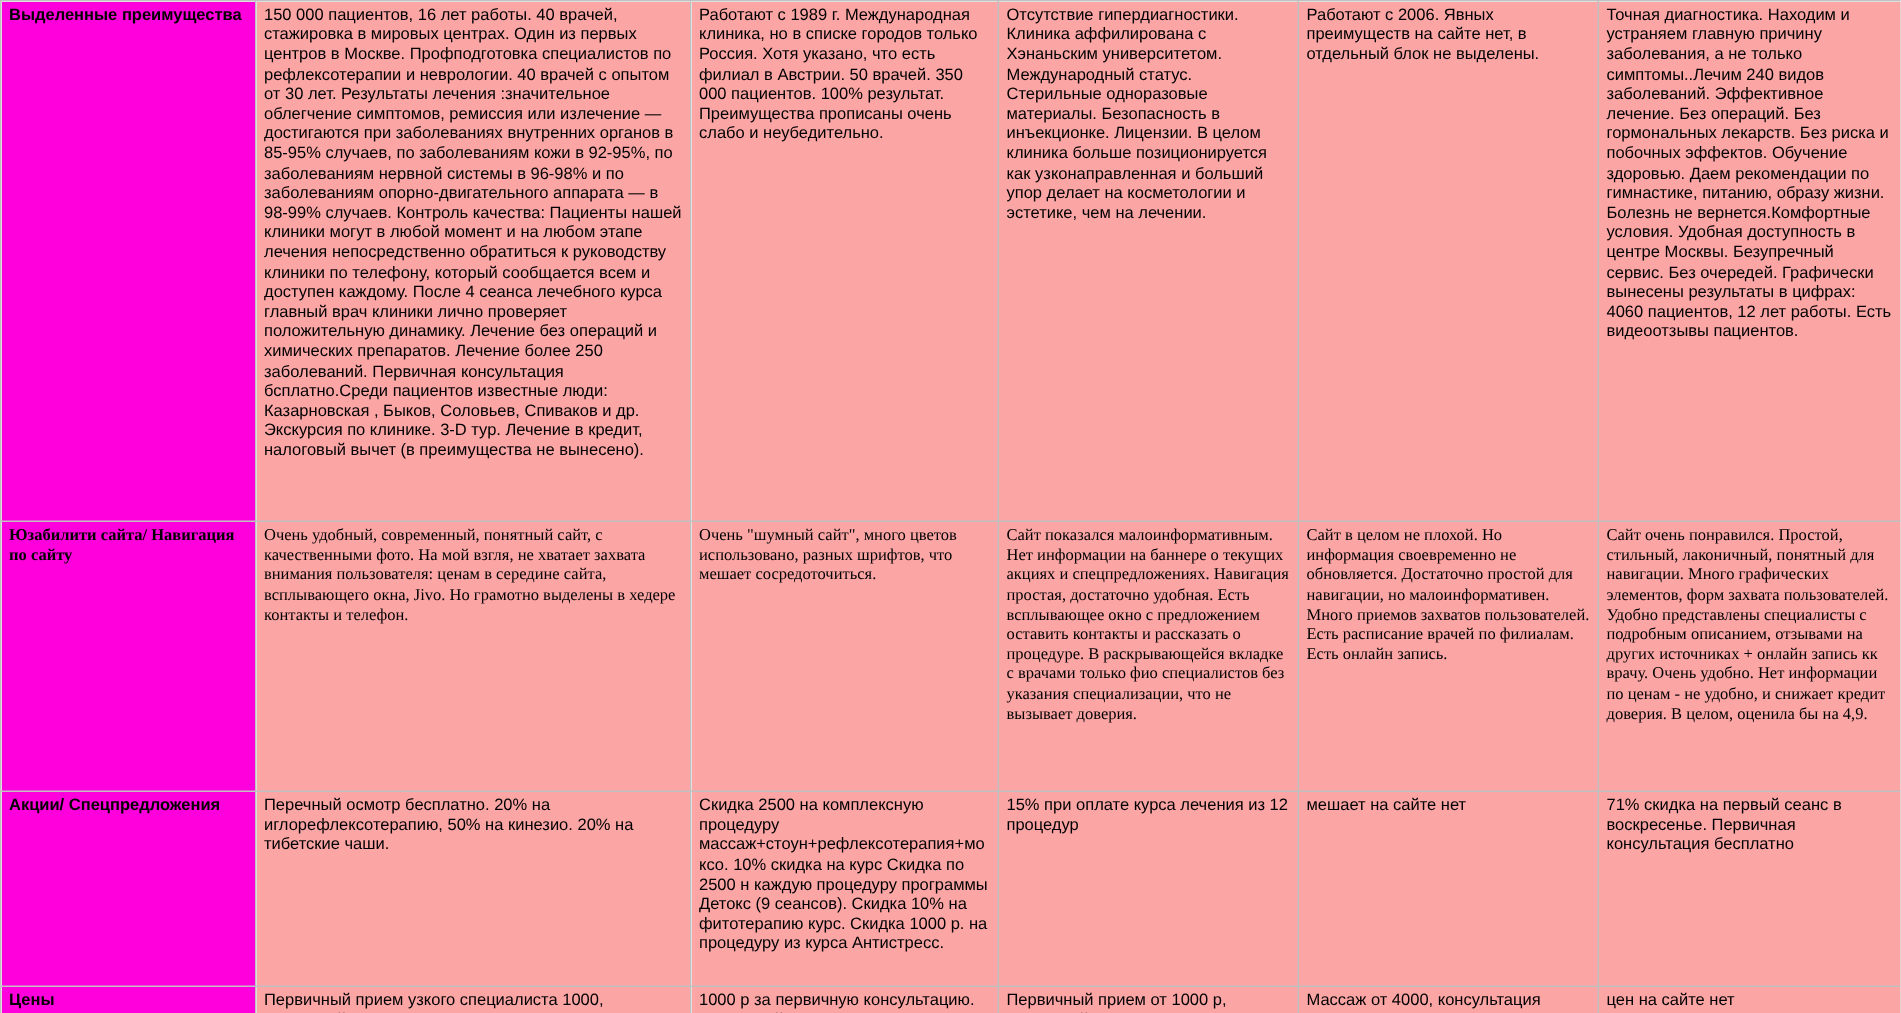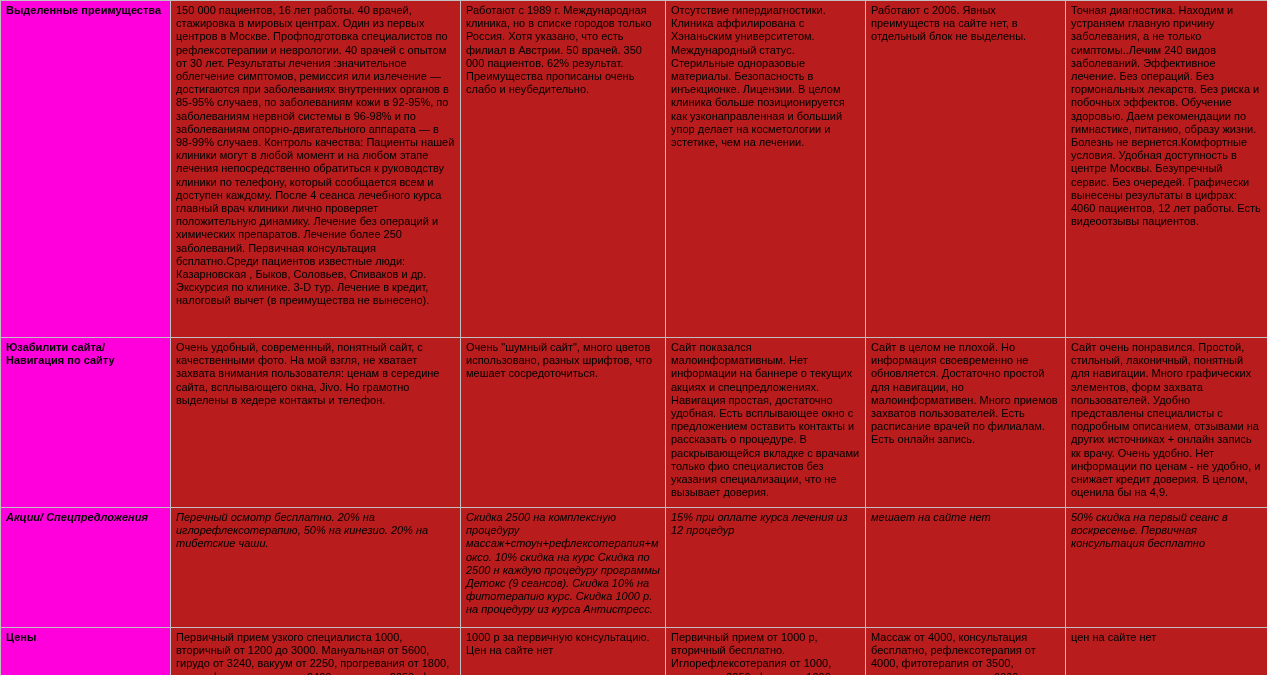--- a/index.html
+++ b/index.html
@@ -14,82 +14,82 @@
     width: 1267px;
   }
   table.sheet {
     border-collapse: collapse;
     table-layout: fixed;
     width: 1267px;
   }
   table.sheet td {
     vertical-align: top;
     border: 1px solid #c0c0c0;
-    padding: 3px 4px 3px 5px;
+    padding: 3px 4px 13px 5px;
     line-height: 13.2px;
     overflow: hidden;
     word-wrap: break-word;
   }
   td.rowhead {
     background: #ff00dd;
     font-weight: bold;
     color: #000000;
     font-size: 11px;
     line-height: 13.2px;
   }
   td.cell {
-    background: #b91c1c;
+    background: #fca5a5;
   }
   col.c0 { width: 170px; }
   col.c1 { width: 290px; }
   col.c2 { width: 205px; }
   col.c3 { width: 200px; }
   col.c4 { width: 200px; }
   col.c5 { width: 202px; }
   tr.r0 td { height: 330px; }
-  tr.r1 td { height: 163px; }
-  tr.r2 td { height: 113px; font-style: italic; }
+  tr.r1 td { height: 163px; font-family: Liberation Serif, serif; }
+  tr.r2 td { height: 113px; }
   tr.r3 td { height: 66px; }
 </style>
 </head>
 <body>
 
 <table class="sheet">
   <colgroup>
     <col class="c0">
       <col class="c1">
       <col class="c2">
       <col class="c3">
       <col class="c4">
       <col class="c5">
   </colgroup>
   <tbody>
     <tr class="r0">
       <td class="rowhead">Выделенные преимущества</td>
       <td class="cell">150 000 пациентов, 16 лет работы. 40 врачей, стажировка в мировых центрах. Один из первых центров в Москве. Профподготовка специалистов по рефлексотерапии и неврологии. 40 врачей с опытом от 30 лет. Результаты лечения :значительное облегчение симптомов, ремиссия или излечение — достигаются при заболеваниях внутренних органов в 85-95% случаев, по заболеваниям кожи в 92-95%, по заболеваниям нервной системы в 96-98% и по заболеваниям опорно-двигательного аппарата — в 98-99% случаев. Контроль качества: Пациенты нашей клиники могут в любой момент и на любом этапе лечения непосредственно обратиться к руководству клиники по телефону, который сообщается всем и доступен каждому. После 4 сеанса лечебного курса главный врач клиники лично проверяет положительную динамику. Лечение без операций и химических препаратов. Лечение более 250 заболеваний. Первичная консультация бсплатно.Среди пациентов известные люди: Казарновская , Быков, Соловьев, Спиваков и др. Экскурсия по клинике. 3-D тур. Лечение в кредит, налоговый вычет (в преимущества не вынесено).</td>
-      <td class="cell">Работают с 1989 г. Международная клиника, но в списке городов только Россия. Хотя указано, что есть филиал в Австрии. 50 врачей. 350 000 пациентов. 62% результат. Преимущества прописаны очень слабо и неубедительно.</td>
+      <td class="cell">Работают с 1989 г. Международная клиника, но в списке городов только Россия. Хотя указано, что есть филиал в Австрии. 50 врачей. 350 000 пациентов. 100% результат. Преимущества прописаны очень слабо и неубедительно.</td>
       <td class="cell">Отсутствие гипердиагностики. Клиника аффилирована с Хэнаньским университетом. Международный статус. Стерильные одноразовые материалы. Безопасность в инъекционке. Лицензии. В целом клиника больше позиционируется как узконаправленная и больший упор делает на косметологии и эстетике, чем на лечении.</td>
       <td class="cell">Работают с 2006. Явных преимуществ на сайте нет, в отдельный блок не выделены.</td>
       <td class="cell">Точная диагностика. Находим и устраняем главную причину заболевания, а не только симптомы..Лечим 240 видов заболеваний. Эффективное лечение. Без операций. Без гормональных лекарств. Без риска и побочных эффектов. Обучение здоровью. Даем рекомендации по гимнастике, питанию, образу жизни. Болезнь не вернется.Комфортные условия. Удобная доступность в центре Москвы. Безупречный сервис. Без очередей. Графически вынесены результаты в цифрах: 4060 пациентов, 12 лет работы. Есть видеоотзывы пациентов.</td>
     </tr>
     <tr class="r1">
       <td class="rowhead">Юзабилити сайта/ Навигация по сайту</td>
       <td class="cell">Очень удобный, современный, понятный сайт, с качественными фото. На мой взгля, не хватает захвата внимания пользователя: ценам в середине сайта, всплывающего окна, Jivo. Но грамотно выделены в хедере контакты и телефон.</td>
       <td class="cell">Очень "шумный сайт", много цветов использовано, разных шрифтов, что мешает сосредоточиться.</td>
       <td class="cell">Сайт показался малоинформативным. Нет информации на баннере о текущих акциях и спецпредложениях. Навигация простая, достаточно удобная. Есть всплывающее окно с предложением оставить контакты и рассказать о процедуре. В раскрывающейся вкладке с врачами только фио специалистов без указания специализации, что не вызывает доверия.</td>
       <td class="cell">Сайт в целом не плохой. Но информация своевременно не обновляется. Достаточно простой для навигации, но малоинформативен. Много приемов захватов пользователей. Есть расписание врачей по филиалам. Есть онлайн запись.</td>
       <td class="cell">Сайт очень понравился. Простой, стильный, лаконичный, понятный для навигации. Много графических элементов, форм захвата пользователей. Удобно представлены специалисты с подробным описанием, отзывами на других источниках + онлайн запись кк врачу. Очень удобно. Нет информации по ценам - не удобно, и снижает кредит доверия. В целом, оценила бы на 4,9.</td>
     </tr>
     <tr class="r2">
       <td class="rowhead">Акции/ Спецпредложения</td>
       <td class="cell">Перечный осмотр бесплатно. 20% на иглорефлексотерапию, 50% на кинезио. 20% на тибетские чаши.</td>
       <td class="cell">Скидка 2500 на комплексную процедуру массаж+стоун+рефлексотерапия+моксо. 10% скидка на курс Скидка по 2500 н каждую процедуру программы Детокс (9 сеансов). Скидка 10% на фитотерапию курс. Скидка 1000 р. на процедуру из курса Антистресс.</td>
       <td class="cell">15% при оплате курса лечения из 12 процедур</td>
       <td class="cell">мешает на сайте нет</td>
-      <td class="cell">50% скидка на первый сеанс в воскресенье. Первичная консультация бесплатно</td>
+      <td class="cell">71% скидка на первый сеанс в воскресенье. Первичная консультация бесплатно</td>
     </tr>
     <tr class="r3">
       <td class="rowhead">Цены</td>
       <td class="cell">Первичный прием узкого специалиста 1000, вторичный от 1200 до  3000. Мануальная от 5600, гирудо от 3240, вакуум от 2250, прогревания от 1800, иглорефлексотерапия от 2400, вакуум от 2250, физио от 700, кинезио от 5000, массаж общий 5000, ШВЗ - 4000,</td>
       <td class="cell">1000 р за первичную консультацию. Цен на сайте нет</td>
       <td class="cell">Первичный прием от 1000 р, вторичный бесплатно. Иглорефлексотерапия от 1000, массаж от 2250, физио от 1200, банки от 1000, косметология от 4000. Цены</td>
       <td class="cell">Массаж от 4000, консультация бесплатно, рефлексотерапия от 4000, фитотерапия от 3500, мануальная терапия от 6000, стоун 2000, тейпирование от 2000, остеопатия</td>
       <td class="cell">цен на сайте нет</td>
     </tr>
   </tbody>

